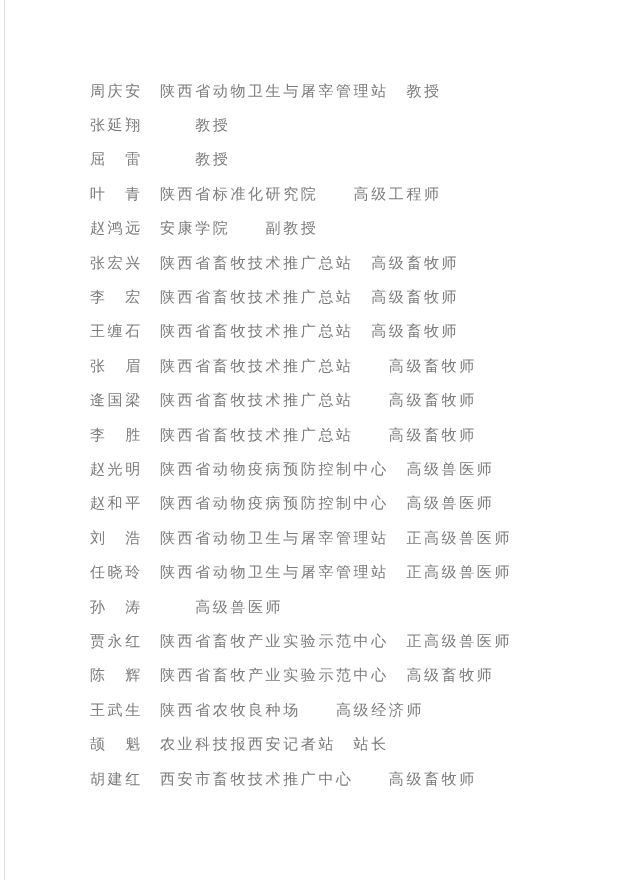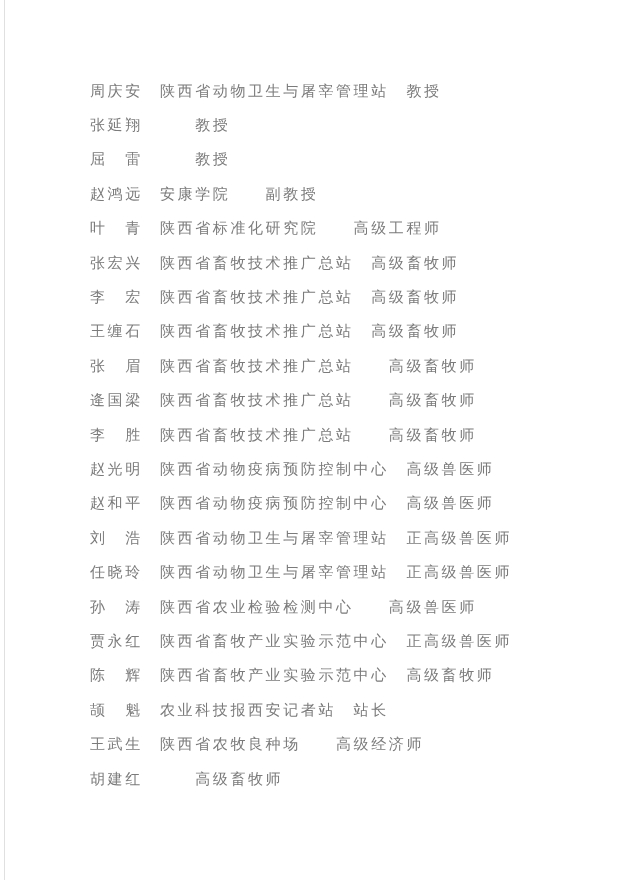--- a/index.html
+++ b/index.html
@@ -57,33 +57,33 @@
 </style>
 </head>
 <body>
 
 <div class="page" style="--page-bg: #ffffff; --text-color: #7b7b7b; --edge-color: #e0e0e0;">
   <div class="edge-line"></div>
   <div class="rows">
       <div class="row"><span class="name">周庆安</span><span class="org">陕西省动物卫生与屠宰管理站</span><span class="gap">　</span><span class="title">教授</span></div>
       <div class="row"><span class="name">张延翔</span><span class="gap">　　</span><span class="title">教授</span></div>
       <div class="row"><span class="name">屈　雷</span><span class="gap">　　</span><span class="title">教授</span></div>
+      <div class="row"><span class="name">叶　青</span><span class="org">陕西省标准化研究院</span><span class="gap">　　</span><span class="title">高级工程师</span></div>
       <div class="row"><span class="name">赵鸿远</span><span class="org">安康学院</span><span class="gap">　　</span><span class="title">副教授</span></div>
-      <div class="row"><span class="name">叶　青</span><span class="org">陕西省标准化研究院</span><span class="gap">　　</span><span class="title">高级工程师</span></div>
       <div class="row"><span class="name">张宏兴</span><span class="org">陕西省畜牧技术推广总站</span><span class="gap">　</span><span class="title">高级畜牧师</span></div>
       <div class="row"><span class="name">李　宏</span><span class="org">陕西省畜牧技术推广总站</span><span class="gap">　</span><span class="title">高级畜牧师</span></div>
       <div class="row"><span class="name">王缠石</span><span class="org">陕西省畜牧技术推广总站</span><span class="gap">　</span><span class="title">高级畜牧师</span></div>
       <div class="row"><span class="name">张　眉</span><span class="org">陕西省畜牧技术推广总站</span><span class="gap">　　</span><span class="title">高级畜牧师</span></div>
       <div class="row"><span class="name">逄国梁</span><span class="org">陕西省畜牧技术推广总站</span><span class="gap">　　</span><span class="title">高级畜牧师</span></div>
       <div class="row"><span class="name">李　胜</span><span class="org">陕西省畜牧技术推广总站</span><span class="gap">　　</span><span class="title">高级畜牧师</span></div>
       <div class="row"><span class="name">赵光明</span><span class="org">陕西省动物疫病预防控制中心</span><span class="gap">　</span><span class="title">高级兽医师</span></div>
       <div class="row"><span class="name">赵和平</span><span class="org">陕西省动物疫病预防控制中心</span><span class="gap">　</span><span class="title">高级兽医师</span></div>
       <div class="row"><span class="name">刘　浩</span><span class="org">陕西省动物卫生与屠宰管理站</span><span class="gap">　</span><span class="title">正高级兽医师</span></div>
       <div class="row"><span class="name">任晓玲</span><span class="org">陕西省动物卫生与屠宰管理站</span><span class="gap">　</span><span class="title">正高级兽医师</span></div>
-      <div class="row"><span class="name">孙　涛</span><span class="org">陕西省农业检验检测中心</span><span class="gap">　　</span><span class="title">高级兽医师</span></div>
+      <div class="row"><span class="name">孙　涛</span><span class="gap">　　</span><span class="title">高级兽医师</span></div>
       <div class="row"><span class="name">贾永红</span><span class="org">陕西省畜牧产业实验示范中心</span><span class="gap">　</span><span class="title">正高级兽医师</span></div>
       <div class="row"><span class="name">陈　辉</span><span class="org">陕西省畜牧产业实验示范中心</span><span class="gap">　</span><span class="title">高级畜牧师</span></div>
+      <div class="row"><span class="name">王武生</span><span class="org">陕西省农牧良种场</span><span class="gap">　　</span><span class="title">高级经济师</span></div>
       <div class="row"><span class="name">颉　魁</span><span class="org">农业科技报西安记者站</span><span class="gap">　</span><span class="title">站长</span></div>
-      <div class="row"><span class="name">王武生</span><span class="org">陕西省农牧良种场</span><span class="gap">　　</span><span class="title">高级经济师</span></div>
-      <div class="row"><span class="name">胡建红</span><span class="gap">　　</span><span class="title">高级畜牧师</span></div>
+      <div class="row"><span class="name">胡建红</span><span class="org">西安市畜牧技术推广中心</span><span class="gap">　　</span><span class="title">高级畜牧师</span></div>
     </div>
   <div class="speck"></div>
 </div>
 
 </body></html>

